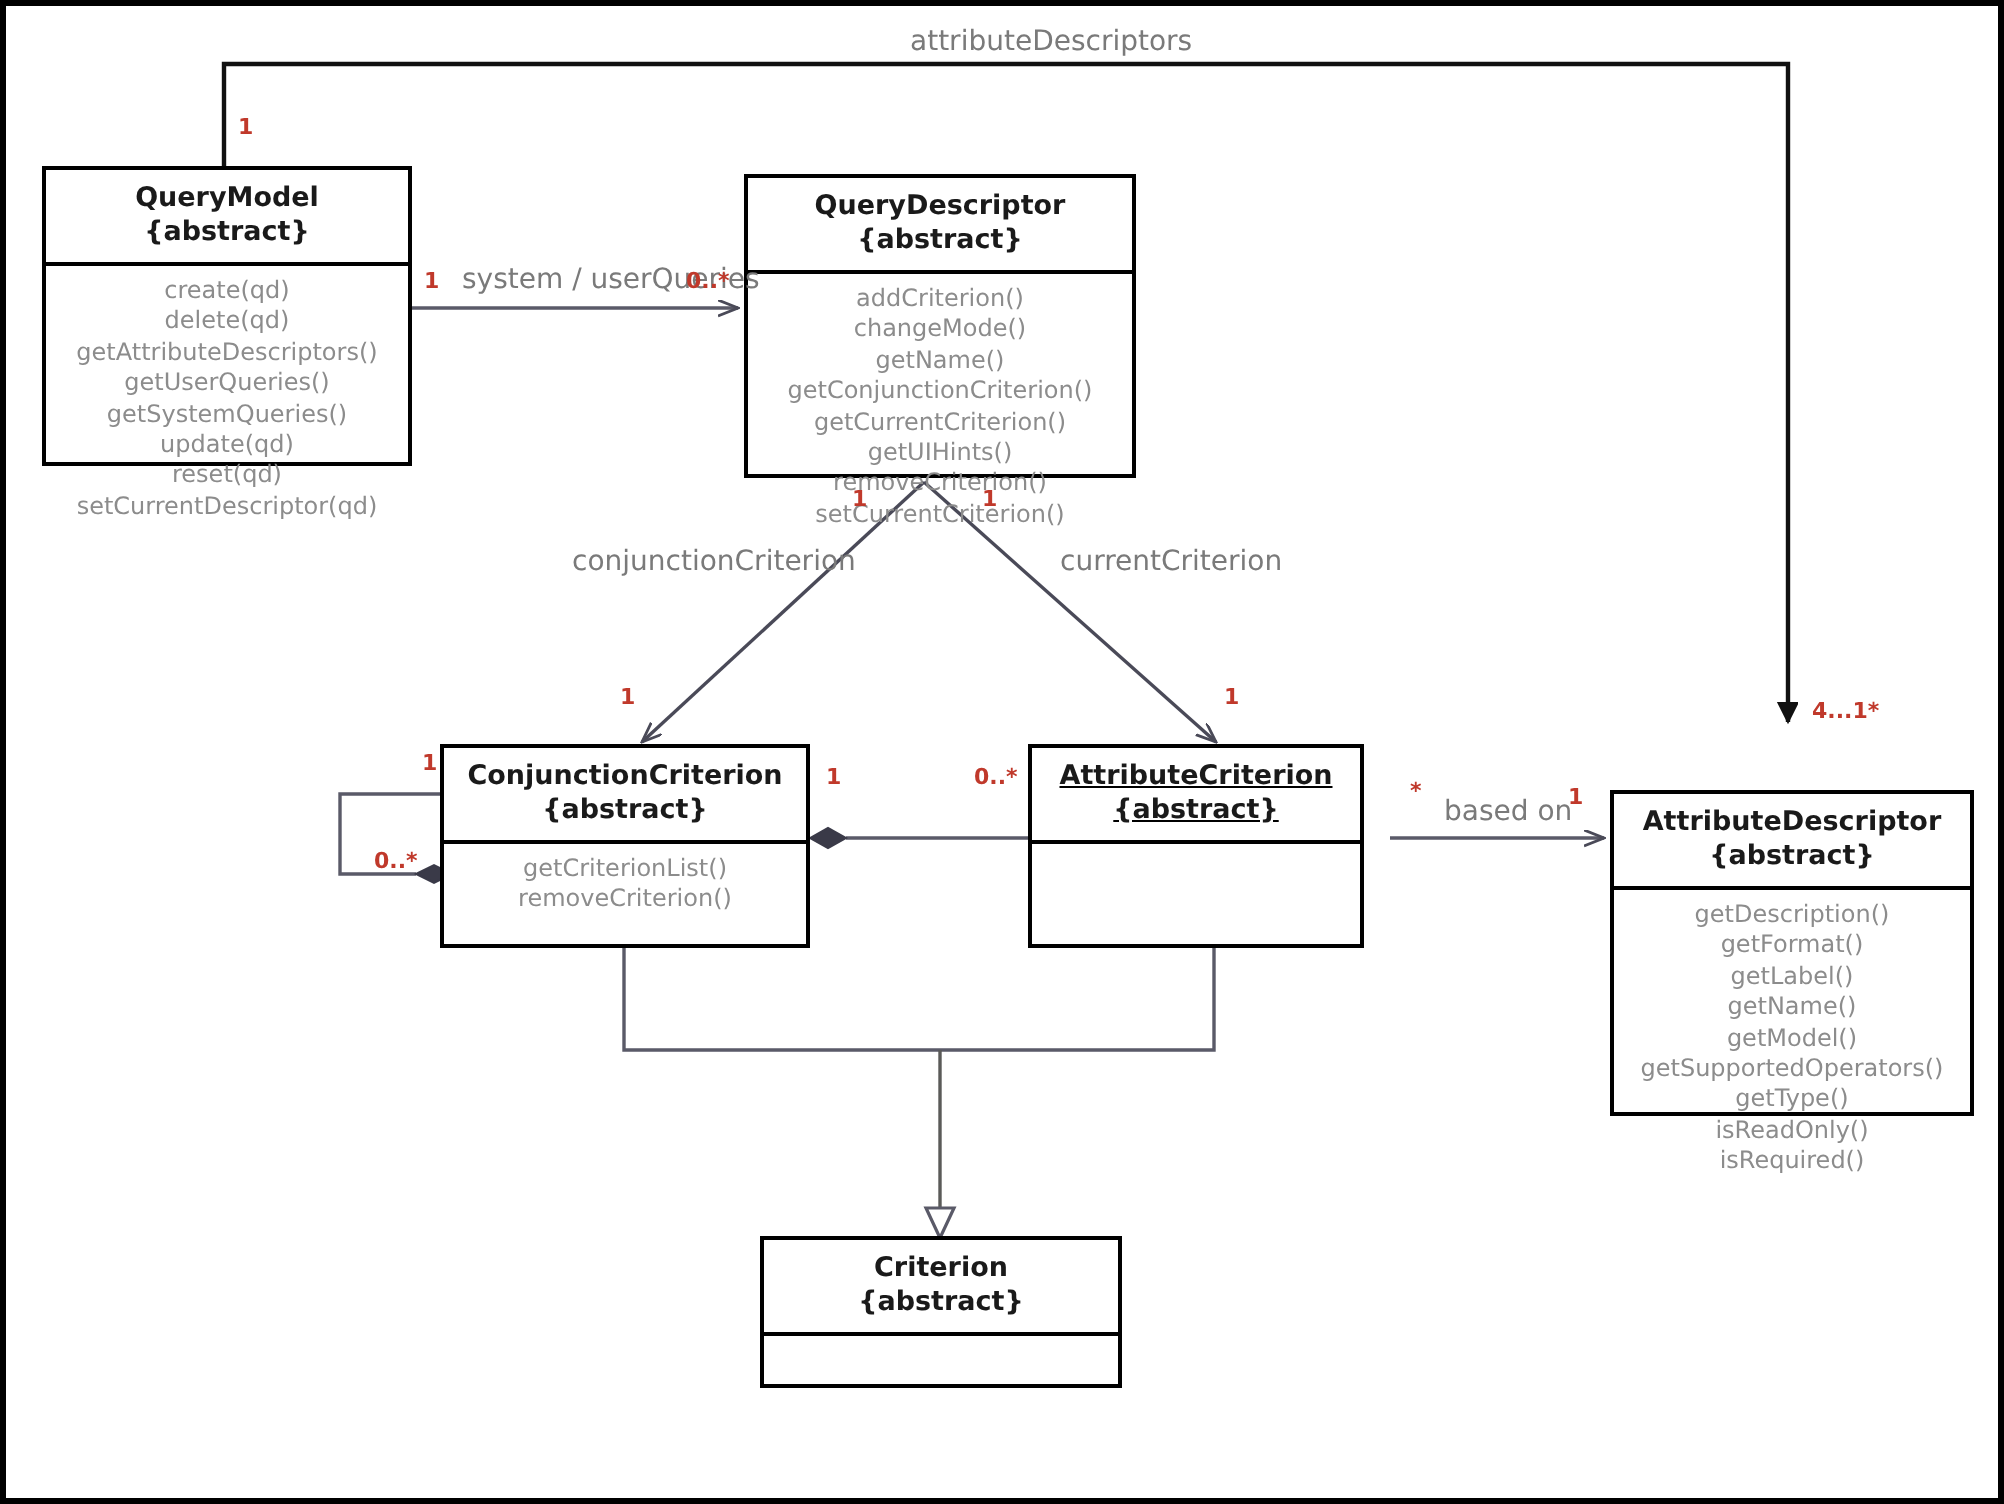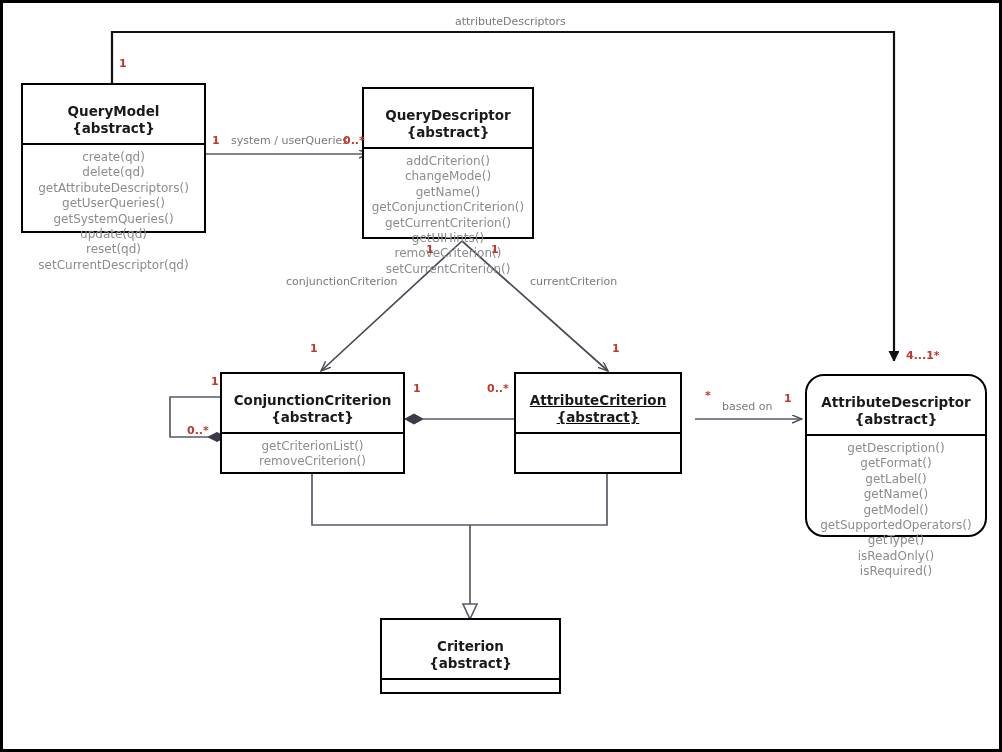--- a/index.html
+++ b/index.html
@@ -33,42 +33,42 @@
     z-index: 5;
   }
   .uml-head {
     box-sizing: border-box;
     border-bottom: 2px solid #000000;
     text-align: center;
     color: #1a1a1a;
     font-weight: bold;
     font-size: 13.5px;
     line-height: 17px;
-    padding: 18px 2px 6px 2px;
+    padding: 6px 2px 6px 2px;
   }
   .uml-head .abs {
     font-weight: bold;
     display: block;
   }
   .uml-ops {
     box-sizing: border-box;
     text-align: center;
     color: #8c8c8c;
     font-size: 12px;
     line-height: 15.4px;
     padding: 5px 3px 6px 3px;
     white-space: nowrap;
   }
   .uml-ops div { white-space: nowrap; }
   .uml-ops.empty { min-height: 30px; }
 
   .edgelabel {
     position: absolute;
     color: #7a7a7a;
-    font-size: 11px;
+    font-size: 14px;
     line-height: 13px;
     white-space: nowrap;
     z-index: 6;
   }
   .mult {
     position: absolute;
     color: #c0392b;
     font-size: 11px;
     font-weight: bold;
     line-height: 13px;
@@ -141,21 +141,21 @@
       <div>delete(qd)</div>
       <div>getAttributeDescriptors()</div>
       <div>getUserQueries()</div>
       <div>getSystemQueries()</div>
       <div>update(qd)</div>
       <div>reset(qd)</div>
       <div>setCurrentDescriptor(qd)</div>
     </div>
   </div>
 
-  <div class="umlclass" style="left:359px; top:84px; width:172px; height:152px;">
+  <div class="umlclass" style="left:369px; top:84px; width:196px; height:152px;">
     <div class="uml-head">
       <span>QueryDescriptor</span>
       <span class="abs">{abstract}</span>
     </div>
     <div class="uml-ops">
       <div>addCriterion()</div>
       <div>changeMode()</div>
       <div>getName()</div>
       <div>getConjunctionCriterion()</div>
       <div>getCurrentCriterion()</div>
@@ -176,21 +176,21 @@
     </div>
   </div>
 
   <div class="umlclass" style="left:511px; top:369px; width:168px; height:102px;text-decoration:underline;">
     <div class="uml-head">
       <span>AttributeCriterion</span>
       <span class="abs">{abstract}</span>
     </div>
   </div>
 
-  <div class="umlclass" style="left:802px; top:371px; width:182px; height:163px;border-radius:19px;">
+  <div class="umlclass" style="left:802px; top:392px; width:182px; height:163px;">
     <div class="uml-head">
       <span>AttributeDescriptor</span>
       <span class="abs">{abstract}</span>
     </div>
     <div class="uml-ops">
       <div>getDescription()</div>
       <div>getFormat()</div>
       <div>getLabel()</div>
       <div>getName()</div>
       <div>getModel()</div>

